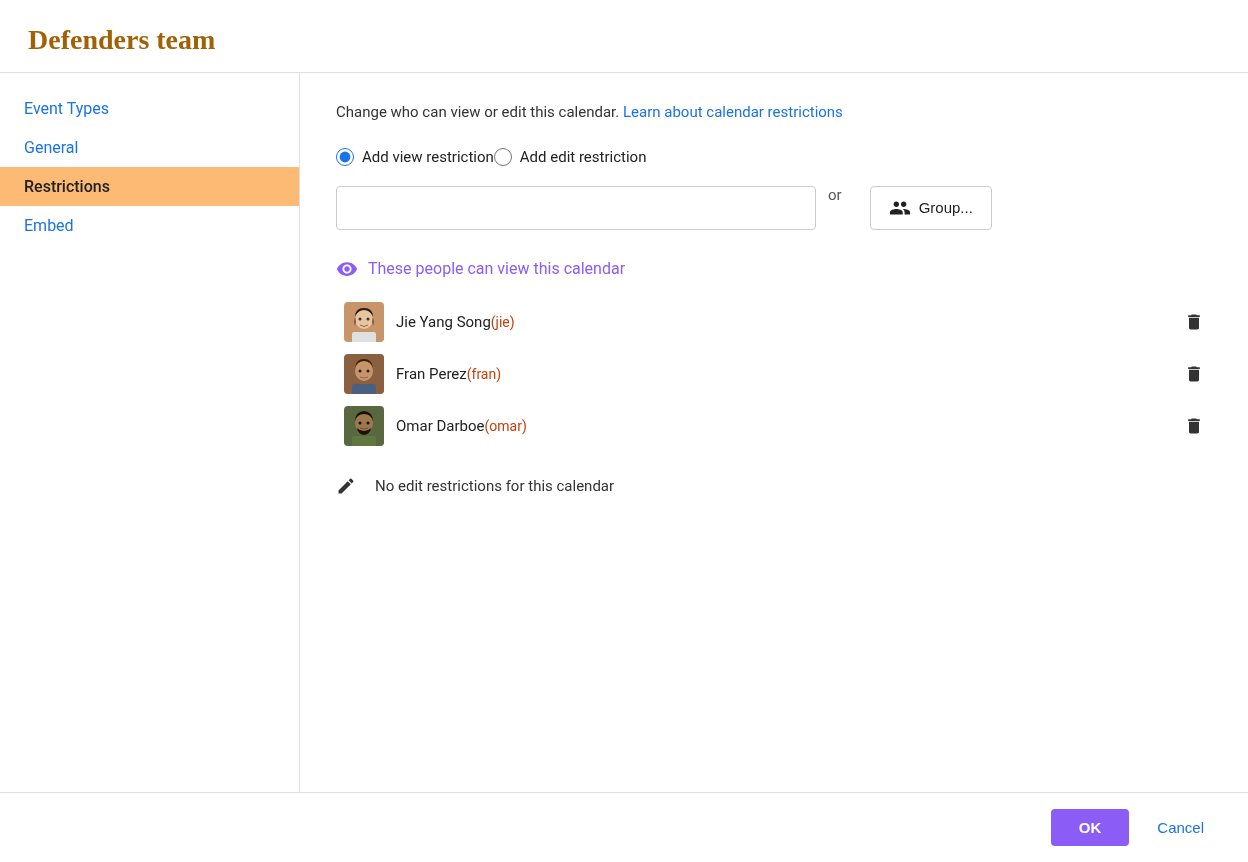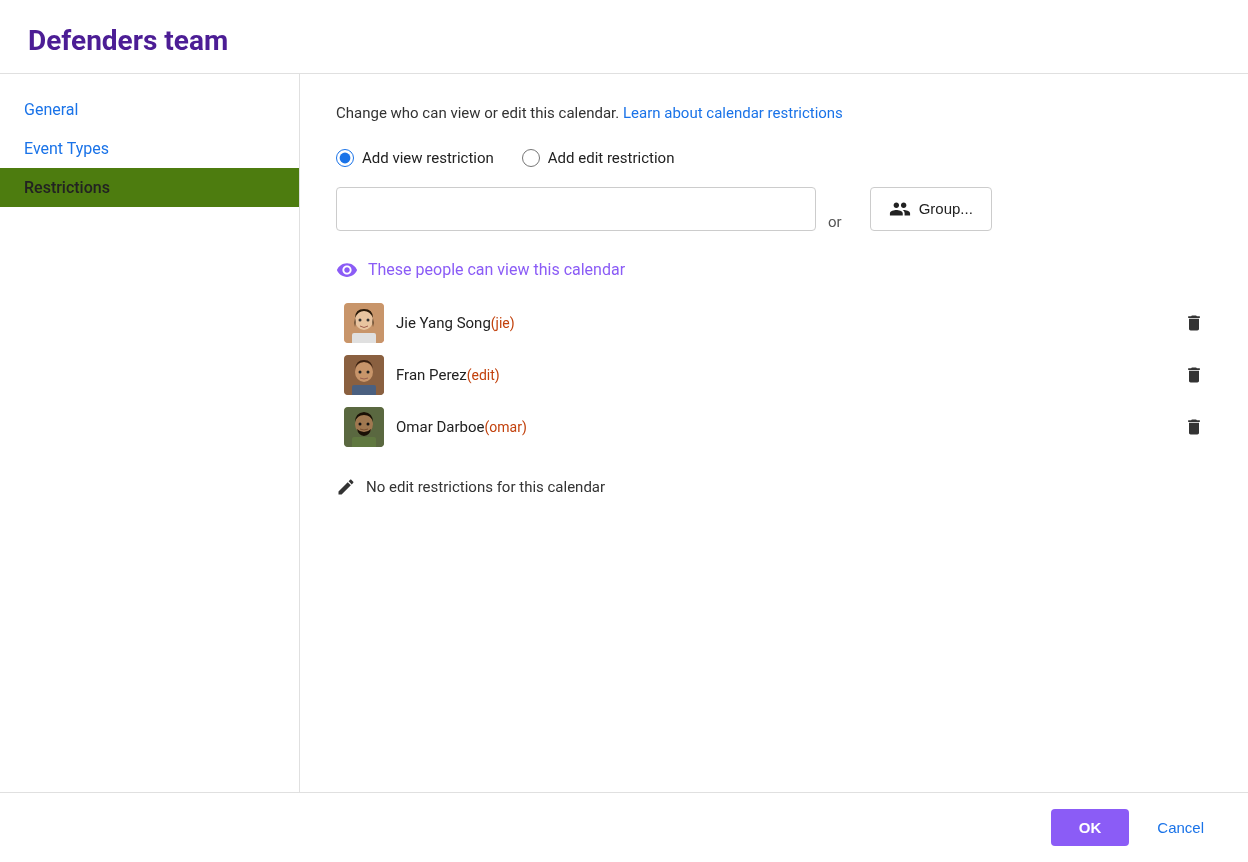--- a/index.html
+++ b/index.html
@@ -13,21 +13,22 @@
       display: flex;
       flex-direction: column;
     }
     .page-header {
       padding: 24px 28px 16px 28px;
       border-bottom: 1px solid #e0e0e0;
     }
     .page-title {
       font-size: 28px;
       font-weight: 700;
-      color: #4c1d95;
+      color: #a16207;
+      font-family: Liberation Serif, serif;
     }
     .page-body {
       display: flex;
       flex: 1;
       overflow: hidden;
     }
     .sidebar {
       width: 300px;
       border-right: 1px solid #e0e0e0;
       padding: 16px 0;
@@ -36,21 +37,21 @@
     .sidebar-item {
       display: block;
       padding: 10px 24px;
       font-size: 16px;
       color: #1a73e8;
       cursor: pointer;
       text-decoration: none;
       border-radius: 0;
     }
     .sidebar-item.active {
-      background: #4d7c0f;
+      background: #fdba74;
       color: #222;
       font-weight: 500;
     }
     .main-content {
       flex: 1;
       padding: 28px 36px;
       overflow-y: auto;
     }
     .description-text {
       font-size: 15px;
@@ -58,39 +59,38 @@
       margin-bottom: 24px;
       line-height: 1.5;
     }
     .learn-link {
       color: #1a73e8;
       text-decoration: none;
     }
     .radio-group {
       display: flex;
       align-items: center;
-      gap: 28px;
       margin-bottom: 20px;
     }
     .radio-option {
       display: flex;
       align-items: center;
       gap: 8px;
       cursor: pointer;
       font-size: 15px;
     }
     .radio-option input[type="radio"] {
       width: 18px;
       height: 18px;
       accent-color: #1a73e8;
       cursor: pointer;
     }
     .search-row {
       display: flex;
-      align-items: flex-end;
+      align-items: flex-start;
       gap: 12px;
       margin-bottom: 28px;
     }
     .search-input {
       width: 480px;
       height: 44px;
       border: 1px solid #ccc;
       border-radius: 4px;
       padding: 0 12px;
       font-size: 15px;
@@ -173,21 +173,21 @@
       cursor: pointer;
       padding: 4px 8px;
       color: #333;
       display: flex;
       align-items: center;
       border-radius: 4px;
     }
     .no-edit-row {
       display: flex;
       align-items: center;
-      gap: 10px;
+      gap: 19px;
       font-size: 15px;
       color: #333;
       margin-top: 20px;
     }
     .page-footer {
       border-top: 1px solid #e0e0e0;
       padding: 16px 28px;
       display: flex;
       justify-content: flex-end;
       gap: 12px;
@@ -223,27 +223,30 @@
 <body>
 
 <div class="page-header">
   <h1 class="page-title">Defenders team</h1>
 </div>
 
 <div class="page-body">
 
   <nav class="sidebar">
     <a class="sidebar-item" href="#">
-      <span>General</span>
+      <span>Event Types</span>
     </a>
     <a class="sidebar-item" href="#">
-      <span>Event Types</span>
+      <span>General</span>
     </a>
     <a class="sidebar-item active" href="#">
       <span>Restrictions</span>
+    </a>
+    <a class="sidebar-item" href="#">
+      <span>Embed</span>
     </a>
   </nav>
 
   <div class="main-content">
 
     <p class="description-text">
       <span>Change who can view or edit this calendar.</span>
       <a class="learn-link" href="#">
         <span>Learn about calendar restrictions</span>
       </a>
@@ -320,21 +323,21 @@
 
             <ellipse cx="16" cy="17" rx="1.5" ry="1.5" fill="#222"></ellipse>
             <ellipse cx="24" cy="17" rx="1.5" ry="1.5" fill="#222"></ellipse>
 
             <path d="M16 23 Q20 25 24 23" stroke="#9a6050" stroke-width="1" fill="none"></path>
 
             <rect x="8" y="30" width="24" height="12" rx="2" fill="#4a6080"></rect>
           </svg>
         </div>
         <span class="person-name">
-          Fran Perez<span class="person-username">(edit)</span>
+          Fran Perez<span class="person-username">(fran)</span>
         </span>
         <button class="delete-btn">
           <svg width="20" height="20" viewBox="0 0 24 24" fill="currentColor">
             <path d="M6 19c0 1.1.9 2 2 2h8c1.1 0 2-.9 2-2V7H6v12zM19 4h-3.5l-1-1h-5l-1 1H5v2h14V4z"></path>
           </svg>
         </button>
       </div>
 
       <div class="person-row">
         <div class="avatar avatar-3">

